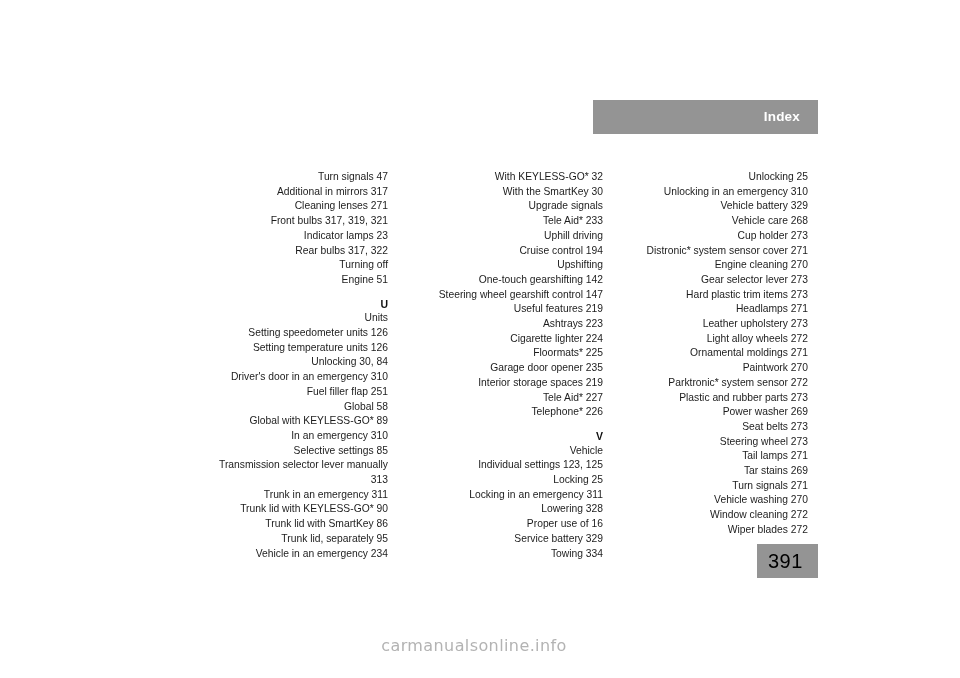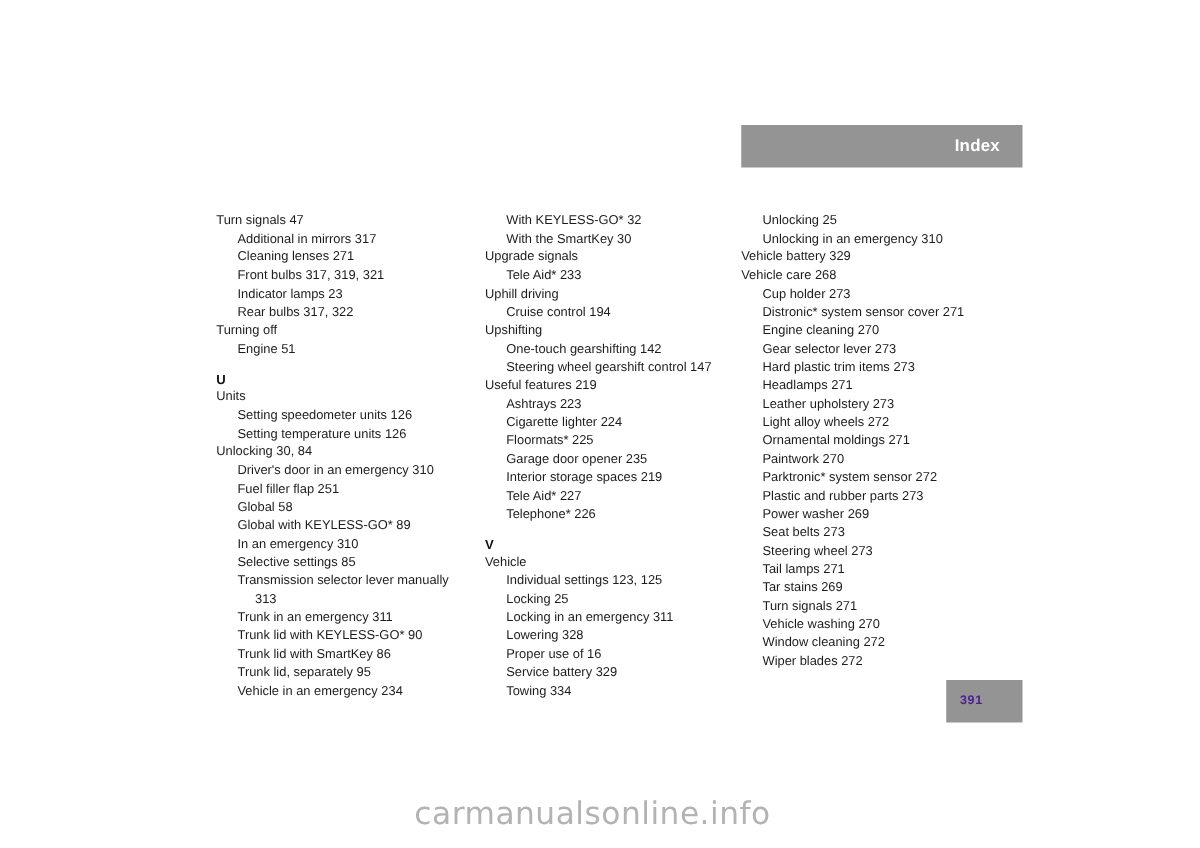--- a/index.html
+++ b/index.html
@@ -49,20 +49,21 @@
   .index-body {
     position: absolute;
     left: 0;
     top: 170px;
     width: 960px;
   }
   .col {
     position: absolute;
     top: 0;
     width: 215px;
+    text-align: right;
   }
   .col-1 { left: 173px; }
   .col-2 { left: 388px; }
   .col-3 { left: 593px; }
 
   .entry {
     font-size: 10.3px;
     line-height: 14.7px;
     color: #1c1c1c;
     white-space: nowrap;
@@ -93,38 +94,38 @@
     top: 544px;
     width: 61px;
     height: 34px;
     background: #949494;
     display: flex;
     align-items: center;
     box-sizing: border-box;
     padding-left: 11px;
   }
   .page-number-box .page-number {
-    color: #4c1d95;
-    font-size: 10px;
-    font-weight: bold;
+    color: #000000;
+    font-size: 20px;
+    font-weight: normal;
     letter-spacing: 0.5px;
     line-height: 1;
   }
 
   
   .watermark {
     position: absolute;
     left: 0;
     top: 636px;
     width: 960px;
     text-align: center;
     padding-right: 12px;
     box-sizing: border-box;
     color: #b3b3b3;
-    font-size: 25px;
+    font-size: 16px;
     letter-spacing: 0.4px;
     font-family: "DejaVu Sans", sans-serif;
   }
 </style>
 </head>
 <body>
 
 <div class="page">
 
   <div class="header-bar">

